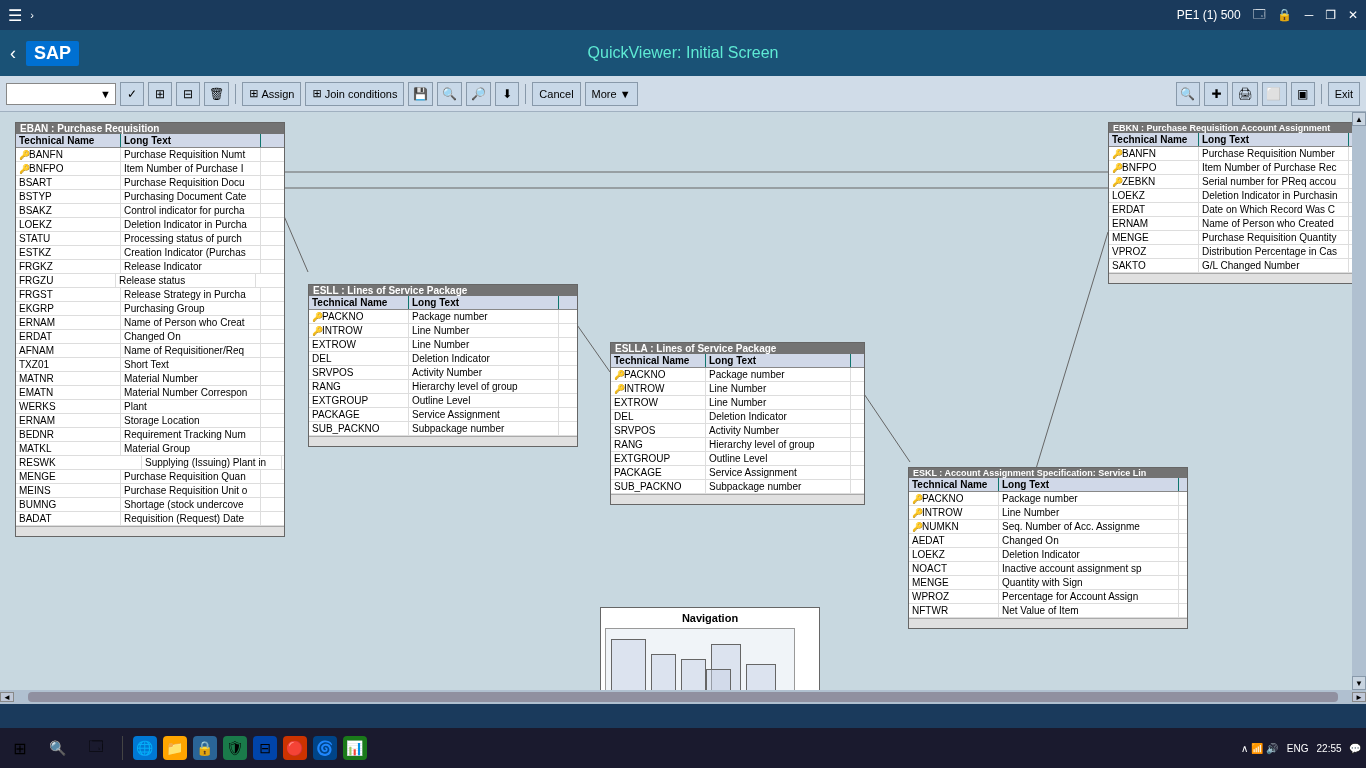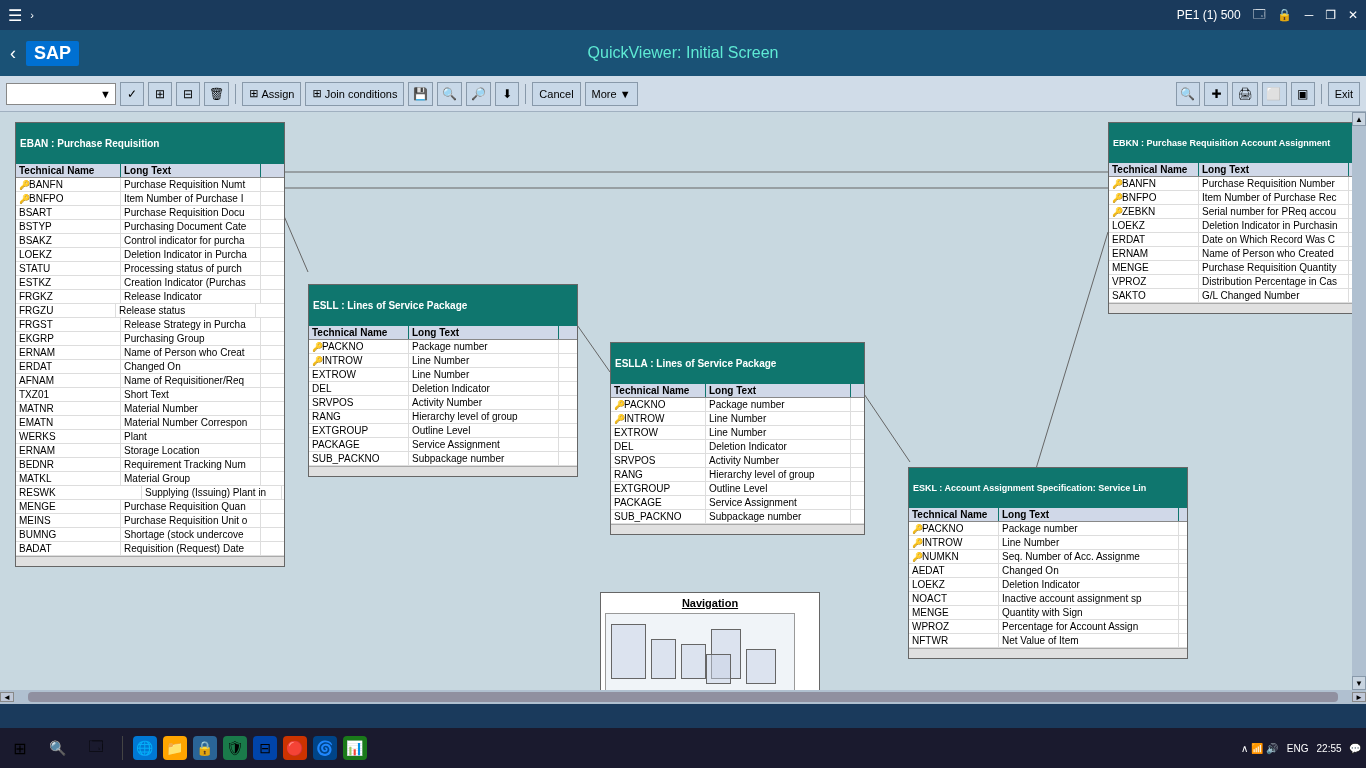--- a/index.html
+++ b/index.html
@@ -139,23 +139,23 @@
 
     
     .db-table {
       position: absolute;
       background: white;
       border: 1px solid #666;
       font-size: 10px;
       min-width: 180px;
     }
     .db-table-header {
-      background: #0f766e;
+      background: #737373;
       color: white;
-      padding: 15px 4px;
+      padding: 0 4px;
       font-weight: bold;
       font-size: 10px;
     }
     .db-table-cols {
       display: flex;
       background: #d0d8e8;
       border-bottom: 1px solid #888;
     }
     .db-table-col-header {
       padding: 1px 3px;
@@ -697,21 +697,21 @@
         <div class="db-table-cell" style="width:90px">WPROZ</div>
         <div class="db-table-cell" style="width:180px">Percentage for Account Assign</div>
       </div>
     <div class="db-table-row">
         <div class="db-table-cell" style="width:90px">NFTWR</div>
         <div class="db-table-cell" style="width:180px">Net Value of Item</div>
       </div>
     <div class="table-scrollbar"></div>
   </div>
 
-  <div class="nav-box" style="left: 600px; top: 480px; width: 220px; text-decoration: underline;">
+  <div class="nav-box" style="left: 600px; top: 495px; width: 220px;">
     <div class="nav-title">Navigation</div>
     <div class="nav-canvas">
 
       <div class="nav-rect" style="left:5px; top:10px; width:35px; height:55px;"></div>
       <div class="nav-rect" style="left:45px; top:25px; width:25px; height:40px;"></div>
       <div class="nav-rect" style="left:75px; top:30px; width:25px; height:35px;"></div>
       <div class="nav-rect" style="left:105px; top:15px; width:30px; height:50px;"></div>
       <div class="nav-rect" style="left:140px; top:35px; width:30px; height:35px;"></div>
       <div class="nav-rect" style="left:100px; top:40px; width:25px; height:30px;"></div>
     </div>

